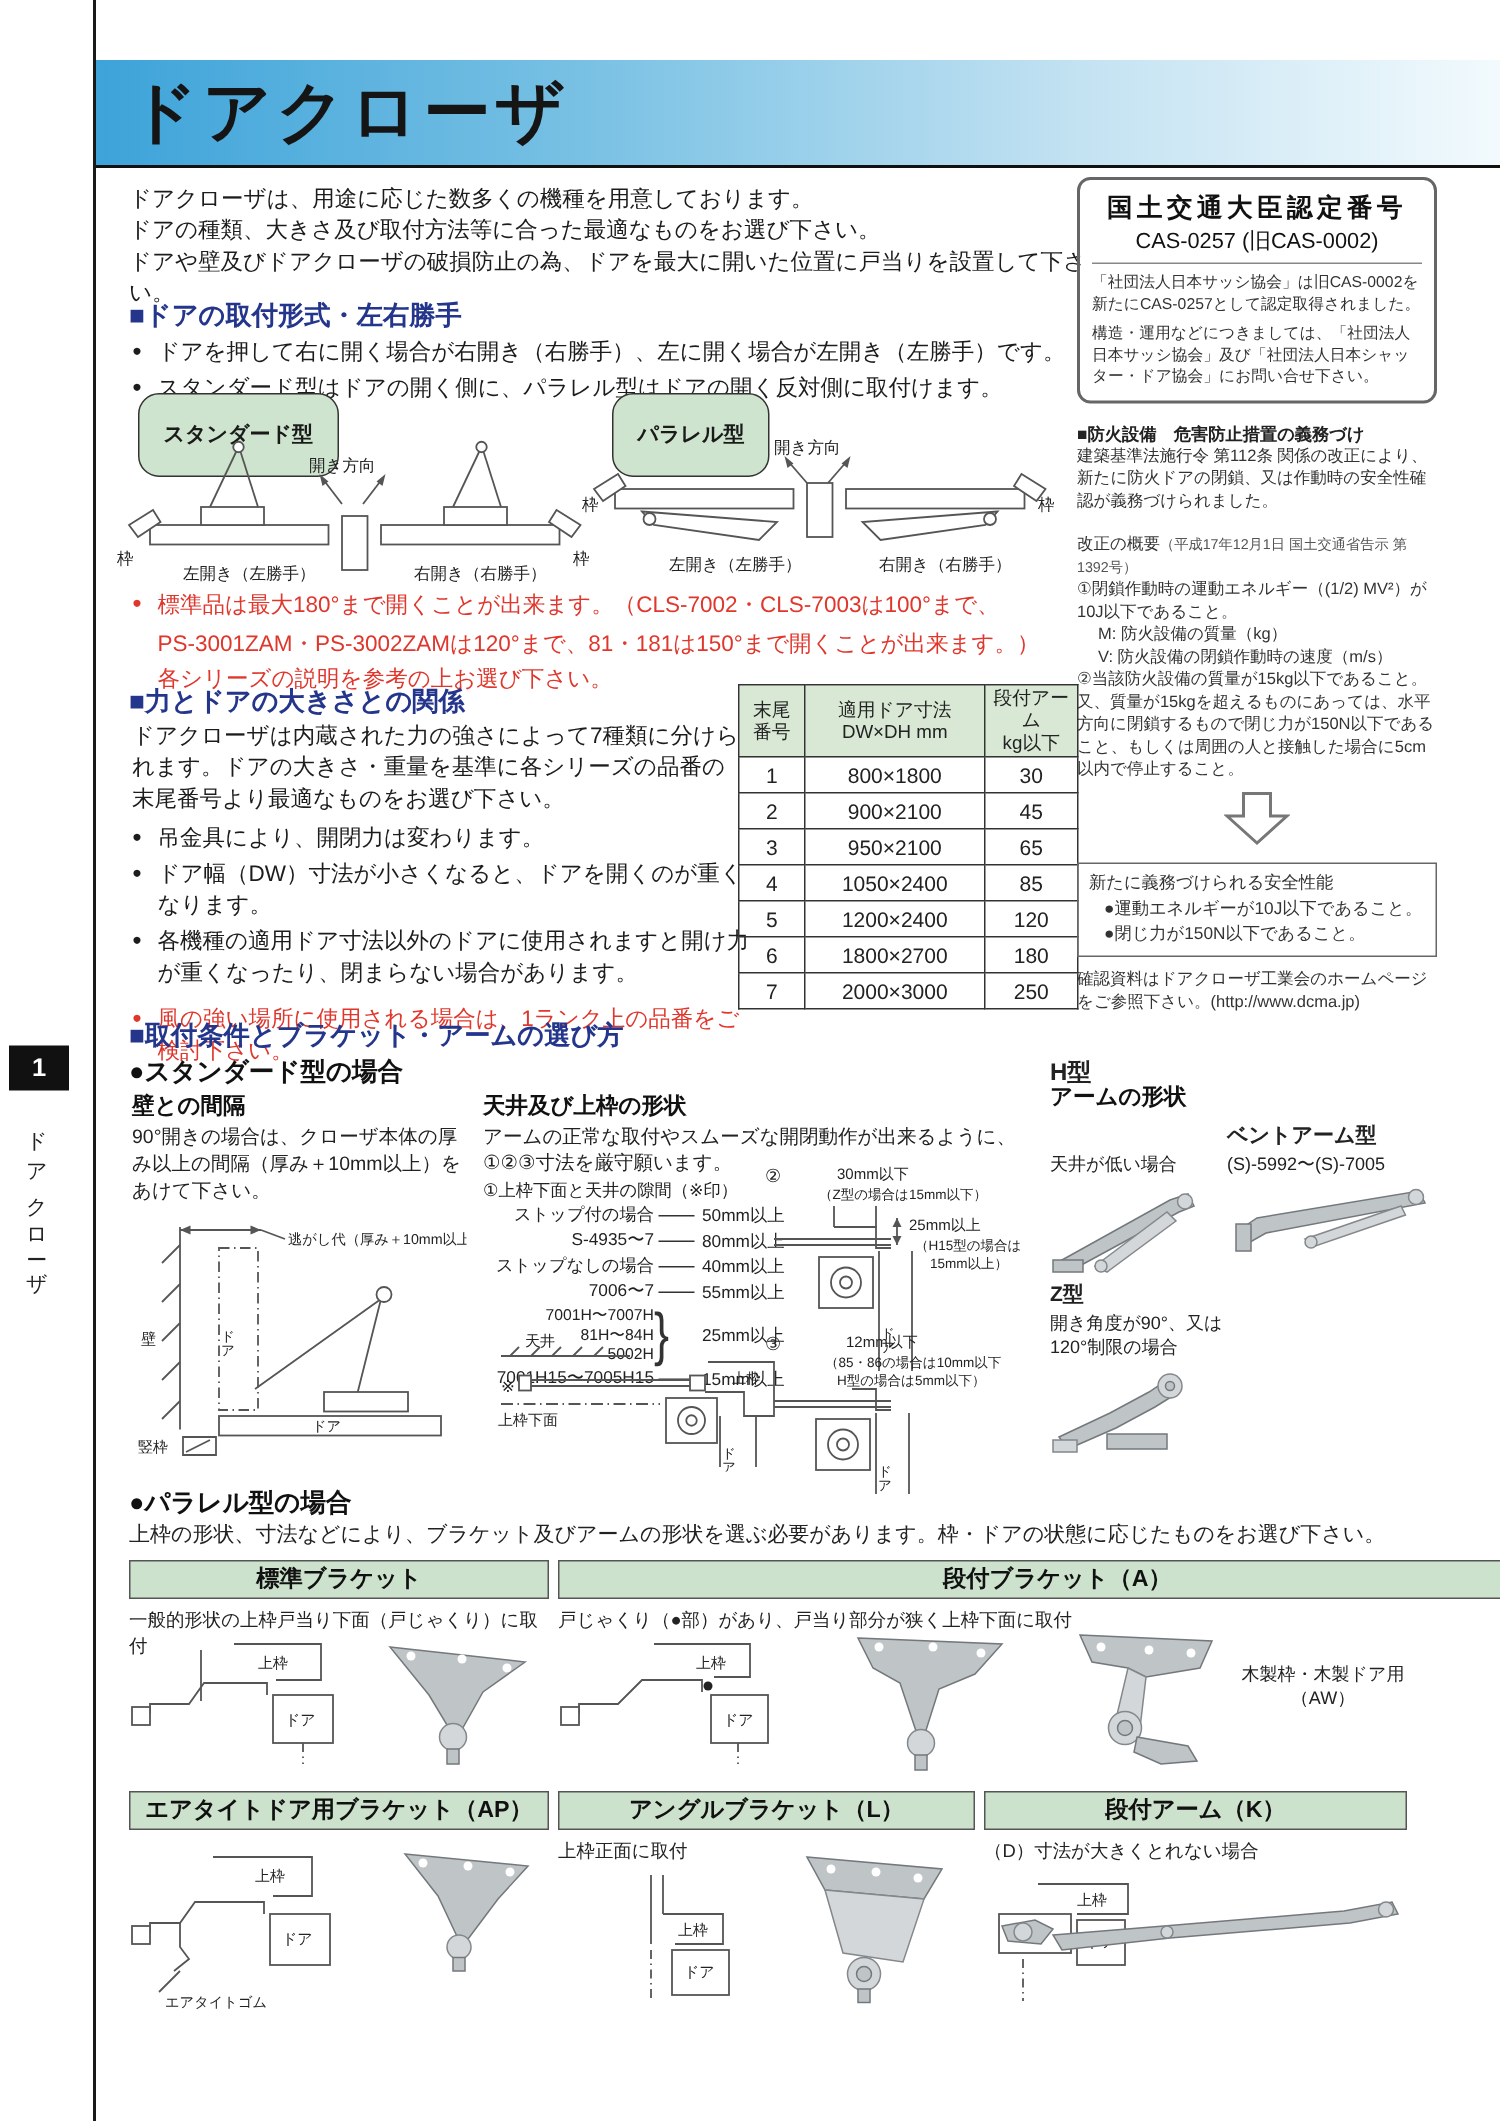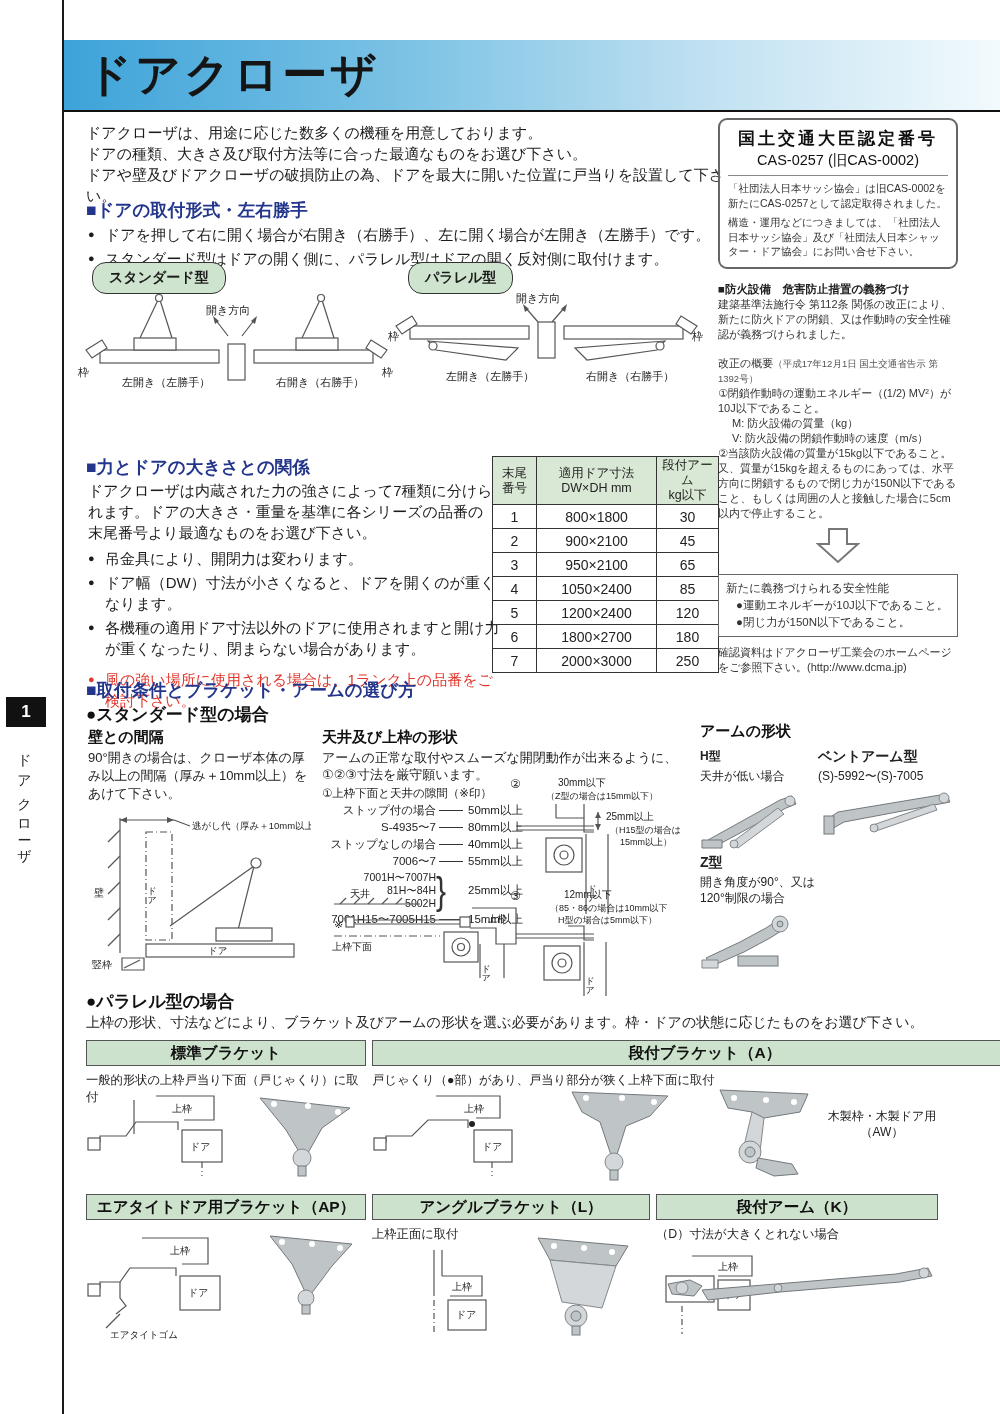--- a/index.html
+++ b/index.html
@@ -23,21 +23,21 @@
   .vtext{position:absolute;left:16px;top:744px;writing-mode:vertical-rl;font-size:14px;letter-spacing:6px;color:#222;}
   .abs{position:absolute;}
   .body15{font-size:15px;line-height:21px;color:#1c1c1c;}
   .h-blue{color:var(--heading-blue);font-weight:bold;font-size:17.5px;}
   .h-black{color:#111;font-weight:bold;font-size:17px;}
   .h-sub{color:#111;font-weight:bold;font-size:15px;}
   .bullet{position:relative;padding-left:17px;margin-bottom:3px;}
   .bullet::before{content:"●";position:absolute;left:0;top:0;font-size:11px;line-height:21px;}
   .red{color:var(--accent-red);}
   .pill{display:inline-block;background:var(--pill-green);border:1.5px solid #333;border-radius:14px;
-    padding:6px 16px;font-weight:bold;font-size:14px;color:#1a1a1a;}
+    padding:18px 16px;font-weight:bold;font-size:14px;color:#1a1a1a;}
   .note-red{color:var(--accent-red);font-size:15px;line-height:23px;}
   table.spec{border-collapse:collapse;font-size:13.5px;border-radius:11px;}
   table.spec th,table.spec td{border:1.5px solid #333;text-align:center;padding:1px 4px;}
   table.spec th{background:var(--table-header-green);font-weight:normal;font-size:12.5px;line-height:15px;}
   table.spec td{height:24px;font-size:14px;}
   .rightcol{position:absolute;left:718px;top:118px;width:240px;}
   .certbox{border:2px solid #666;border-radius:9px;padding:7px 8px 8px;}
   .certbox .ct{font-size:17px;font-weight:bold;text-align:center;letter-spacing:3px;color:#111;}
   .certbox .cn{font-size:14.5px;text-align:center;color:#111;margin-top:1px;padding-bottom:5px;border-bottom:1.5px solid #888;}
   .certbox .cb{font-size:10.5px;line-height:14.5px;margin-top:5px;color:#333;}
@@ -126,20 +126,25 @@
     <polygon class="lw" points="40,53 130,60 118,72 48,62"></polygon>
       <circle class="lw" cx="45" cy="58" r="4"></circle>
     <polygon class="lw" points="277,53 187,60 199,72 269,62"></polygon>
       <circle class="lw" cx="272" cy="58" r="4"></circle>
     <text x="0" y="52" font-size="11">枠</text>
     <text x="304" y="52" font-size="11">枠</text>
     <text x="58" y="92" font-size="11">左開き（左勝手）</text>
     <text x="198" y="92" font-size="11">右開き（右勝手）</text>
   </svg>
 
+  <div class="abs note-red" style="left:88px;top:392px;">
+    <div class="bullet">標準品は最大180°まで開くことが出来ます。（CLS-7002・CLS-7003は100°まで、</div>
+    <div style="padding-left:17px;">PS-3001ZAM・PS-3002ZAMは120°まで、81・181は150°まで開くことが出来ます。）</div>
+    <div style="padding-left:17px;">各シリーズの説明を参考の上お選び下さい。</div>
+  </div>
 
   <div class="abs h-blue" style="left:86px;top:455px;">■力とドアの大きさとの関係</div>
   <div class="abs body15" style="left:88px;top:480px;width:406px;">ドアクローザは内蔵された力の強さによって7種類に分けられます。ドアの大きさ・重量を基準に各シリーズの品番の末尾番号より最適なものをお選び下さい。</div>
   <div class="abs body15" style="left:88px;top:548px;width:412px;">
     <div class="bullet">吊金具により、開閉力は変わります。</div>
     <div class="bullet">ドア幅（DW）寸法が小さくなると、ドアを開くのが重くなります。</div>
     <div class="bullet">各機種の適用ドア寸法以外のドアに使用されますと開け力が重くなったり、閉まらない場合があります。</div>
     <div class="bullet red" style="margin-top:10px;">風の強い場所に使用される場合は、1ランク上の品番をご検討下さい。</div>
   </div>
 
@@ -372,21 +377,21 @@
     <polyline class="ln" points="60,40 76,40 76,54 86,54"></polyline>
     <rect class="lw" x="36" y="60" width="36" height="34"></rect>
       <circle class="ln" cx="54" cy="77" r="10"></circle>
       <circle class="ln" cx="54" cy="77" r="4"></circle>
     <line class="ln" x1="76" y1="56" x2="76" y2="110"></line>
       <line class="ln" x1="98" y1="56" x2="98" y2="110"></line>
     <text x="82" y="84" font-size="9" style="writing-mode:vertical-rl;">ドア</text>
   </svg>
 
   <div class="abs h-sub" style="left:700px;top:722px;">アームの形状</div>
-  <div class="abs" style="left:700px;top:748px;font-size:12px;font-weight:bold;">H型</div>
+  <div class="abs" style="left:700px;top:705px;font-size:16px;font-weight:bold;">H型</div>
   <div class="abs" style="left:700px;top:768px;font-size:12px;">天井が低い場合</div>
   <div class="abs" style="left:818px;top:748px;font-size:14px;font-weight:bold;">ベントアーム型</div>
   <div class="abs" style="left:818px;top:768px;font-size:12px;">(S)-5992〜(S)-7005</div>
   <svg class="abs" style="left:700px;top:786px;" width="110" height="64" viewBox="0 0 110 64">
     <polygon class="ph" points="8,54 80,14 92,10 96,18 86,22 16,60"></polygon>
     <polygon class="ph2" points="30,58 78,22 84,28 38,62"></polygon>
     <polygon class="ph" points="2,54 22,54 22,62 2,62"></polygon>
     <circle class="ph2" cx="90" cy="15" r="5"></circle>
       <circle class="ph2" cx="34" cy="58" r="4"></circle>
   </svg>

